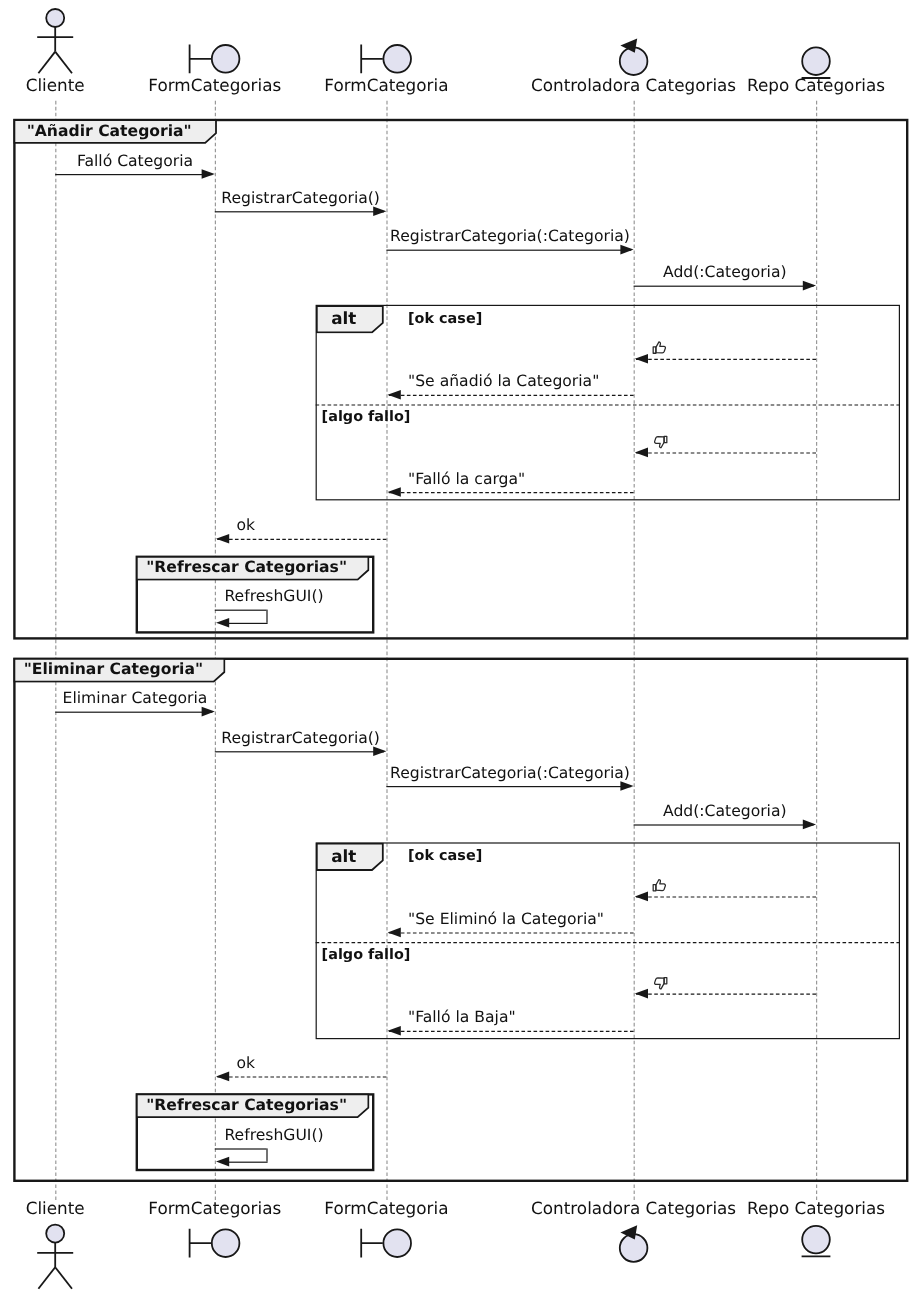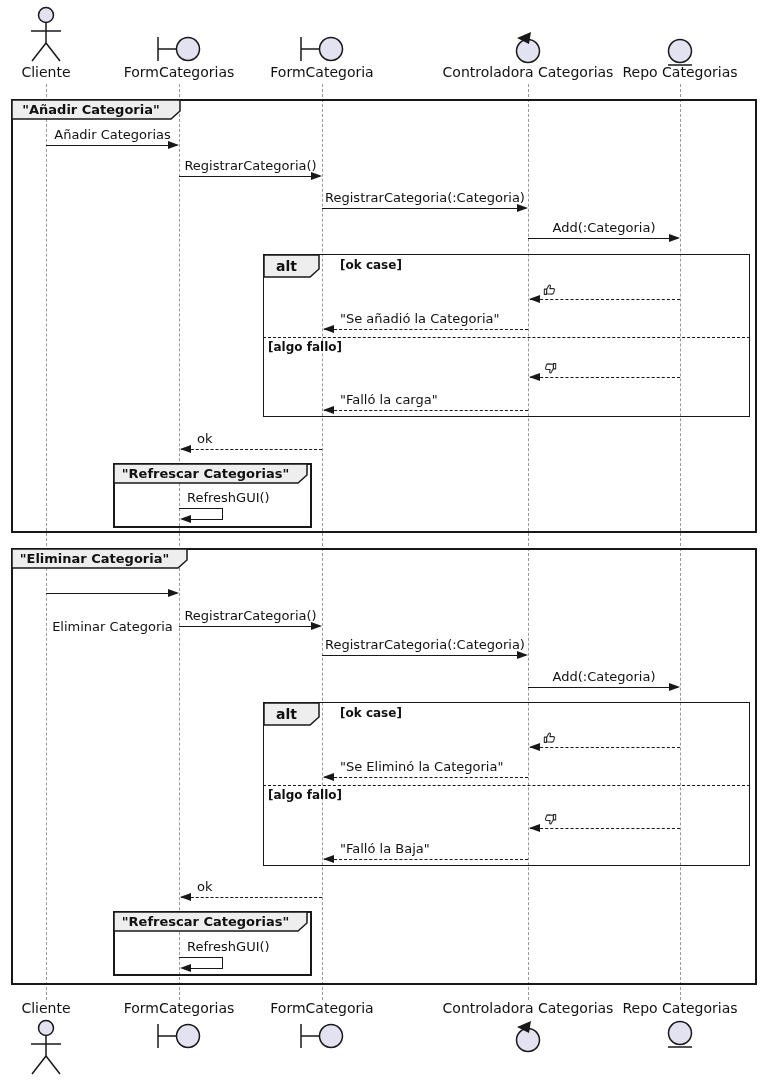--- a/index.html
+++ b/index.html
@@ -74,21 +74,21 @@
       <div class="guard" style="left: 268px; top: 788px;">[algo fallo]</div>
       <div class="frame" style="left: 113px; top: 911px; width: 199px; height: 65px;"></div>
       <div class="tabsvg" style="left: 113px; top: 911px;"><svg width="195" height="21" viewBox="0 0 195 21">
           <polygon points="1,1 194,1 194,12 185,20 1,20" fill="#EEEEEE" stroke="#181818" stroke-width="1.5"></polygon>
         </svg></div>
       <div class="frame-title" style="left: 115px; top: 912px; width: 181px;">"Refrescar Categorias"</div>
     </div>
   <div class="layer" id="layer-messages">
       <div class="mline-s" style="left: 46px; top: 145px; width: 131px;"></div>
       <div class="arr-r" style="left: 168px; top: 140.5px;"></div>
-      <div class="mlabel center" style="left: 46px; top: 127px; width: 133px;">Añadir Categorias</div>
+      <div class="mlabel center" style="left: 46px; top: 127px; width: 133px;">Falló Categoria</div>
       <div class="mline-s" style="left: 179px; top: 176px; width: 141px;"></div>
       <div class="arr-r" style="left: 311px; top: 171.5px;"></div>
       <div class="mlabel center" style="left: 179px; top: 158px; width: 143px;">RegistrarCategoria()</div>
       <div class="mline-s" style="left: 322px; top: 208px; width: 204px;"></div>
       <div class="arr-r" style="left: 517px; top: 203.5px;"></div>
       <div class="mlabel center" style="left: 322px; top: 190px; width: 206px;">RegistrarCategoria(:Categoria)</div>
       <div class="mline-s" style="left: 528px; top: 238px; width: 150px;"></div>
       <div class="arr-r" style="left: 669px; top: 233.5px;"></div>
       <div class="mlabel center" style="left: 528px; top: 220px; width: 152px;">Add(:Categoria)</div>
       <div class="mline-d" style="left: 530px; top: 299px; width: 150px;"></div>
@@ -116,21 +116,21 @@
       <div class="mline-d" style="left: 181px; top: 449px; width: 141px;"></div>
       <div class="arr-l" style="left: 180px; top: 444.5px;"></div>
       <div class="mlabel" style="left: 197px; top: 431px;">ok</div>
       <div class="mline-s" style="left: 179px; top: 508px; width: 43px;"></div>
       <div class="vline" style="left: 222px; top: 508px; height: 11px;"></div>
       <div class="mline-s" style="left: 190px; top: 519px; width: 33px;"></div>
       <div class="arr-l" style="left: 180px; top: 514.5px;"></div>
       <div class="mlabel" style="left: 187px; top: 490px;">RefreshGUI()</div>
       <div class="mline-s" style="left: 46px; top: 593px; width: 131px;"></div>
       <div class="arr-r" style="left: 168px; top: 588.5px;"></div>
-      <div class="mlabel center" style="left: 46px; top: 575px; width: 133px; margin-top: 44px;">Eliminar Categoria</div>
+      <div class="mlabel center" style="left: 46px; top: 575px; width: 133px;">Eliminar Categoria</div>
       <div class="mline-s" style="left: 179px; top: 626px; width: 141px;"></div>
       <div class="arr-r" style="left: 311px; top: 621.5px;"></div>
       <div class="mlabel center" style="left: 179px; top: 608px; width: 143px;">RegistrarCategoria()</div>
       <div class="mline-s" style="left: 322px; top: 655px; width: 204px;"></div>
       <div class="arr-r" style="left: 517px; top: 650.5px;"></div>
       <div class="mlabel center" style="left: 322px; top: 637px; width: 206px;">RegistrarCategoria(:Categoria)</div>
       <div class="mline-s" style="left: 528px; top: 687px; width: 150px;"></div>
       <div class="arr-r" style="left: 669px; top: 682.5px;"></div>
       <div class="mlabel center" style="left: 528px; top: 669px; width: 152px;">Add(:Categoria)</div>
       <div class="mline-d" style="left: 530px; top: 747px; width: 150px;"></div>

